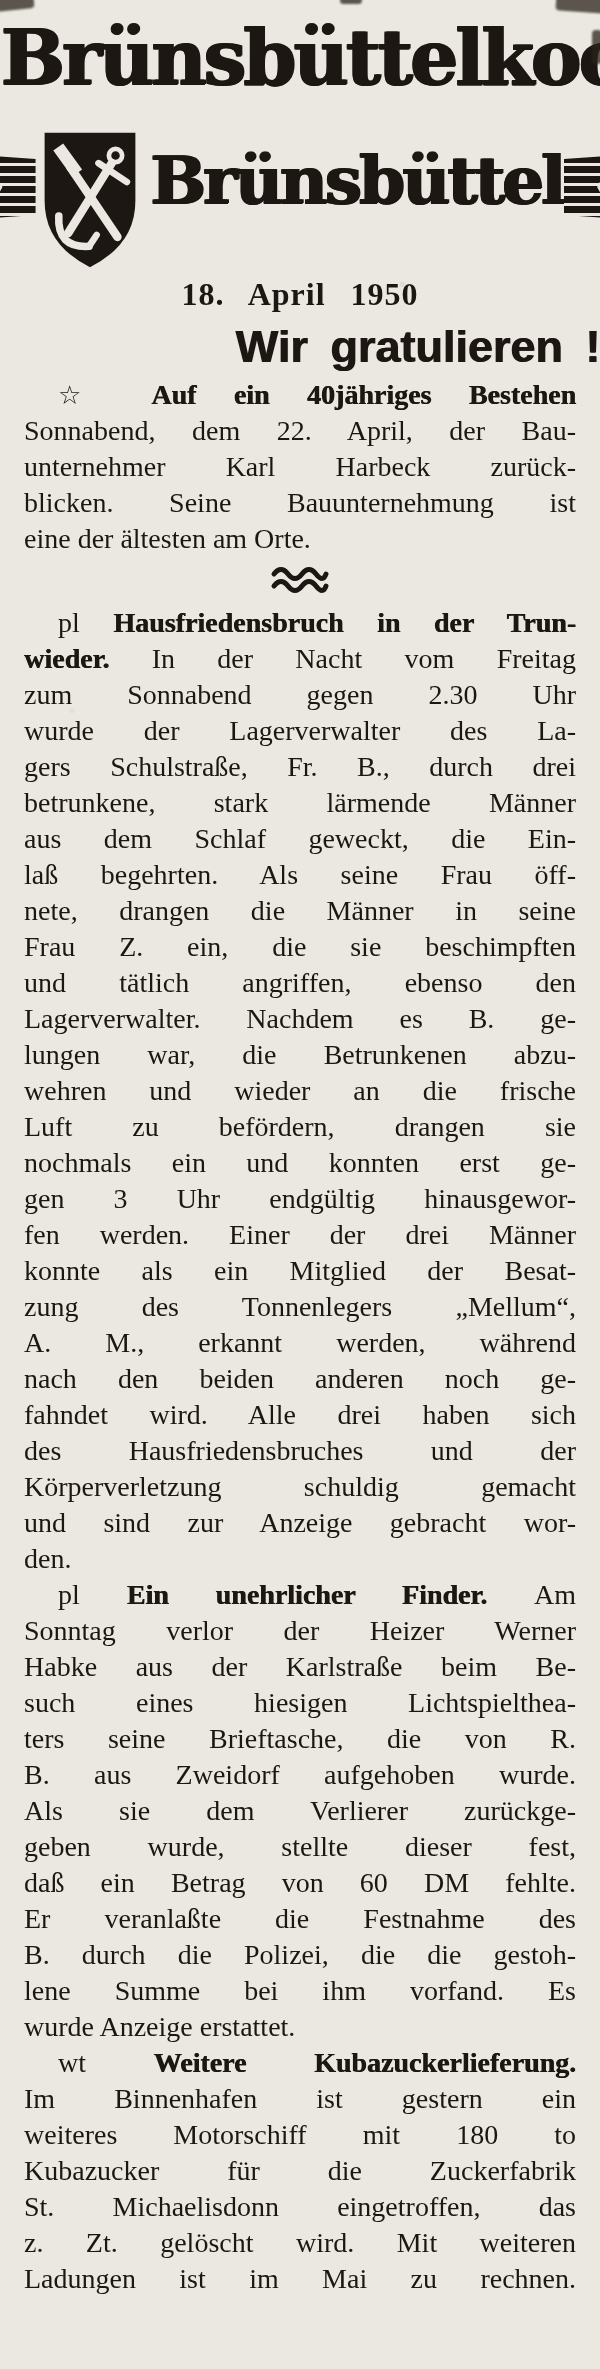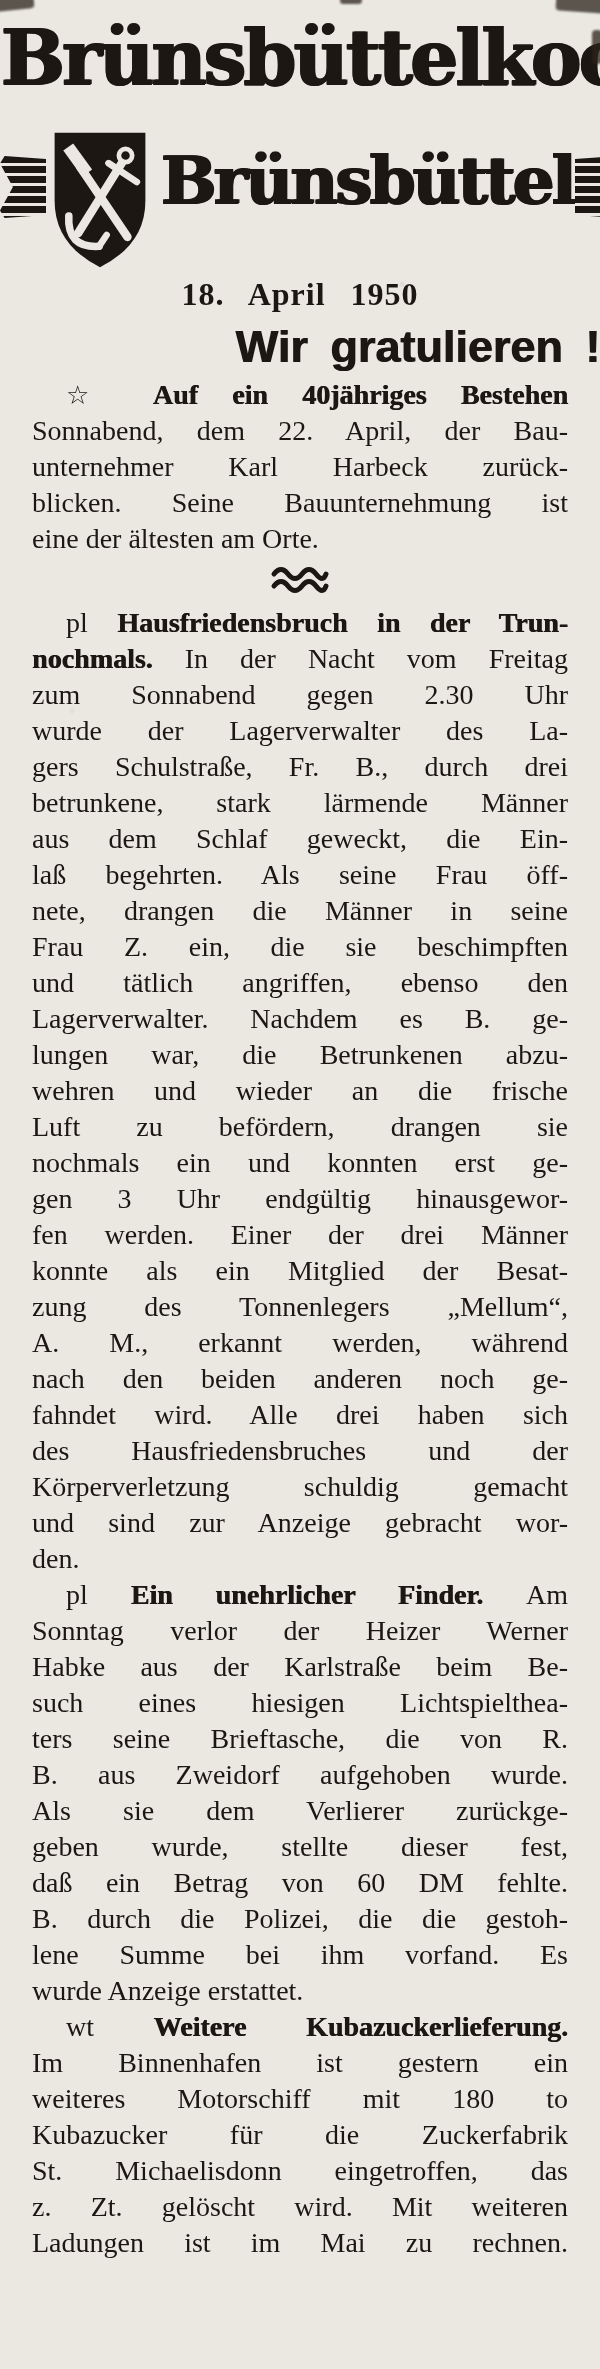--- a/index.html
+++ b/index.html
@@ -25,21 +25,21 @@
   
   .masthead{padding-top:6px;text-align:center;}
   .fraktur{
     font-family:"DejaVu Serif","Liberation Serif",serif;
     font-weight:bold;
     letter-spacing:-3px;
     text-shadow:2px 0 0 currentColor, 0 1px 0 currentColor, 1px 1px 0 currentColor;
   }
   #masthead-line1{font-size:76px;line-height:104px;white-space:nowrap;}
   #masthead-line2{
-    display:flex;align-items:center;
+    display:flex;align-items:center;justify-content:center;
     height:158px;margin-top:-2px;
   }
   #masthead-line2 .town2{font-size:66px;white-space:nowrap;margin:0 2px 14px 2px;}
   .ribbon{
     width:46px;height:62px;flex:0 0 auto;
     background:repeating-linear-gradient(180deg,#1c1712 0 7px,#ebe8e2 7px 10px);
     clip-path:polygon(100% 5%, 10% 0%, 0% 12%, 28% 50%, 0% 88%, 10% 100%, 100% 95%);
   }
   .ribbon.right{transform:scaleX(-1);}
   #shield{flex:0 0 auto;margin:0 6px -26px 2px;}
@@ -51,21 +51,21 @@
   }
   #headline{
     text-align:right;
     font-family:"Liberation Sans","DejaVu Sans",sans-serif;
     font-weight:bold;font-size:45px;line-height:52px;
     margin:8px 0 4px 0;word-spacing:10px;
     text-shadow:1px 0 0 currentColor;
   }
 
   
-  .column{padding:0 32px;}
+  .column{padding:0 24px;}
   .line{
     font-size:28px;line-height:36px;height:36px;
     text-align:justify;text-align-last:justify;
     white-space:nowrap;overflow:visible;
   }
   .line.ind{text-indent:34px;}
   .line.last{text-align-last:left;}
   .b{font-weight:bold;text-shadow:.6px 0 0 currentColor;}
   .star{font-family:"DejaVu Sans",sans-serif;font-weight:bold;font-size:26px;}
 
@@ -127,21 +127,21 @@
     <svg width="64" height="30" viewBox="0 0 64 30">
       <g stroke="#1c1712" stroke-width="5" fill="none" stroke-linecap="round">
         <path d="M6,9 q7,-9 14,0 t14,0 t14,0 t10,0"></path>
         <path d="M6,21 q7,-9 14,0 t14,0 t14,0 t10,0"></path>
       </g>
     </svg>
   </div>
 
   <div class="para">
       <div class="line ind"><span class="">pl </span><span class="b ">Hausfriedensbruch in der Trun-</span></div>
-      <div class="line"><span class="b ">nochmals. </span><span class="">In der Nacht vom Freitag</span></div>
+      <div class="line"><span class="b ">wieder. </span><span class="">In der Nacht vom Freitag</span></div>
       <div class="line"><span class="">zum Sonnabend gegen 2.30 Uhr</span></div>
       <div class="line"><span class="">wurde der Lagerverwalter des La-</span></div>
       <div class="line"><span class="">gers Schulstraße, Fr. B., durch drei</span></div>
       <div class="line"><span class="">betrunkene, stark lärmende Männer</span></div>
       <div class="line"><span class="">aus dem Schlaf geweckt, die Ein-</span></div>
       <div class="line"><span class="">laß begehrten. Als seine Frau öff-</span></div>
       <div class="line"><span class="">nete, drangen die Männer in seine</span></div>
       <div class="line"><span class="">Frau Z. ein, die sie beschimpften</span></div>
       <div class="line"><span class="">und tätlich angriffen, ebenso den</span></div>
       <div class="line"><span class="">Lagerverwalter. Nachdem es B. ge-</span></div>
@@ -165,20 +165,21 @@
   <div class="para">
       <div class="line ind"><span class="">pl </span><span class="b ">Ein unehrlicher Finder. </span><span class="">Am</span></div>
       <div class="line"><span class="">Sonntag verlor der Heizer Werner</span></div>
       <div class="line"><span class="">Habke aus der Karlstraße beim Be-</span></div>
       <div class="line"><span class="">such eines hiesigen Lichtspielthea-</span></div>
       <div class="line"><span class="">ters seine Brieftasche, die von R.</span></div>
       <div class="line"><span class="">B. aus Zweidorf aufgehoben wurde.</span></div>
       <div class="line"><span class="">Als sie dem Verlierer zurückge-</span></div>
       <div class="line"><span class="">geben wurde, stellte dieser fest,</span></div>
       <div class="line"><span class="">daß ein Betrag von 60 DM fehlte.</span></div>
+      <div class="line"><span class="">Er veranlaßte die Festnahme des</span></div>
       <div class="line"><span class="">B. durch die Polizei, die die gestoh-</span></div>
       <div class="line"><span class="">lene Summe bei ihm vorfand. Es</span></div>
       <div class="line last"><span class="">wurde Anzeige erstattet.</span></div>
     </div>
 
   <div class="para">
       <div class="line ind"><span class="">wt </span><span class="b ">Weitere Kubazuckerlieferung.</span></div>
       <div class="line"><span class="">Im Binnenhafen ist gestern ein</span></div>
       <div class="line"><span class="">weiteres Motorschiff mit 180 to</span></div>
       <div class="line"><span class="">Kubazucker für die Zuckerfabrik</span></div>

